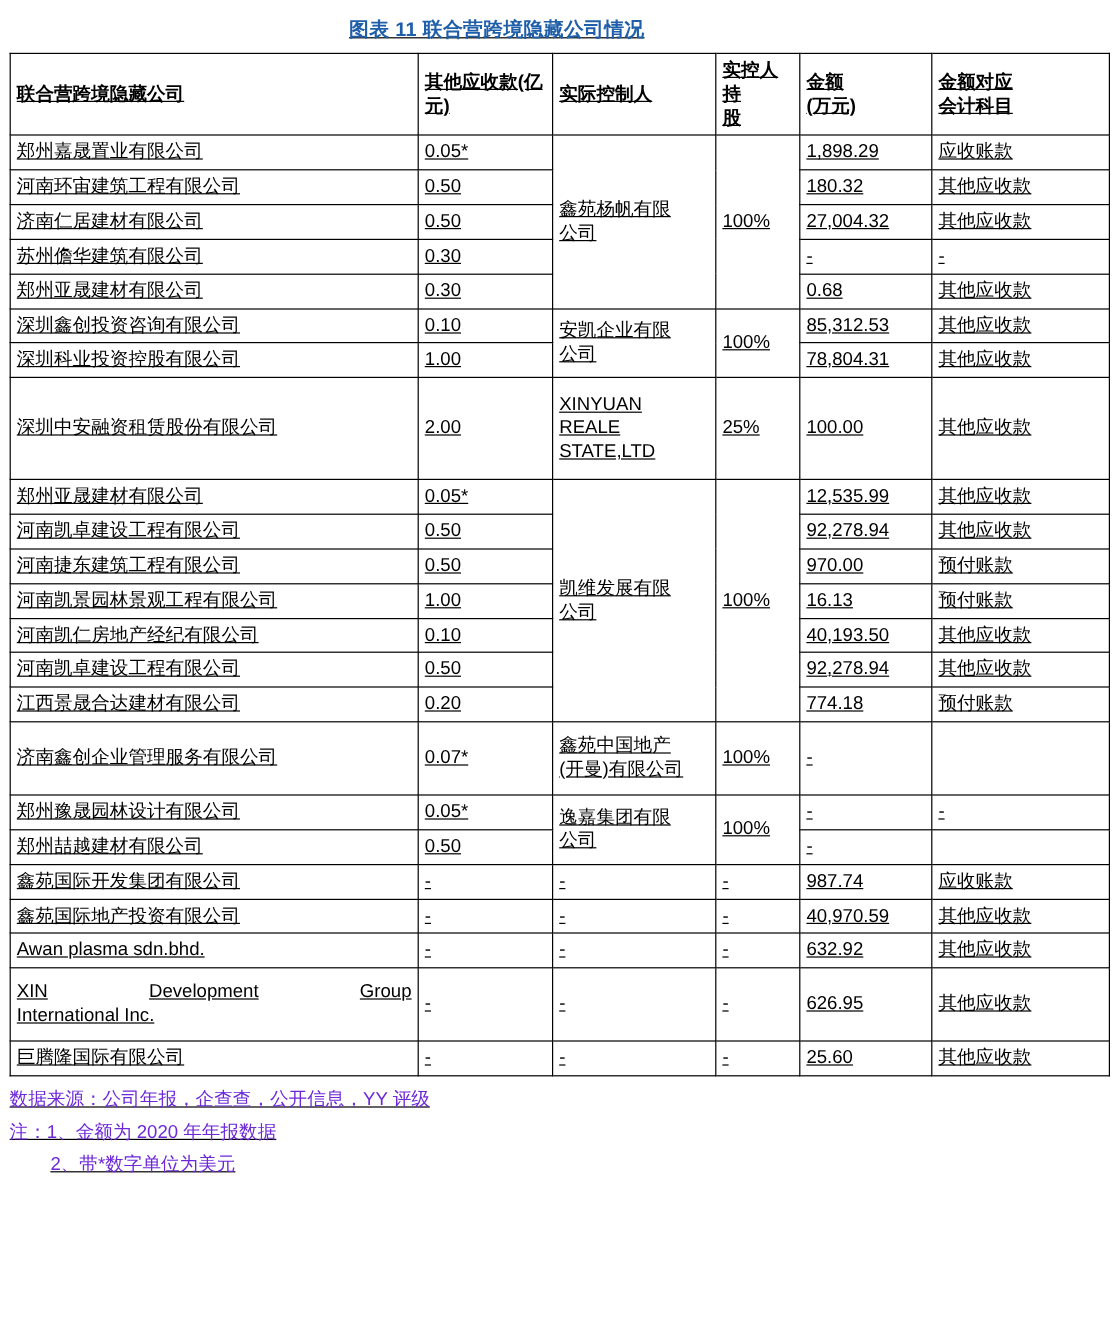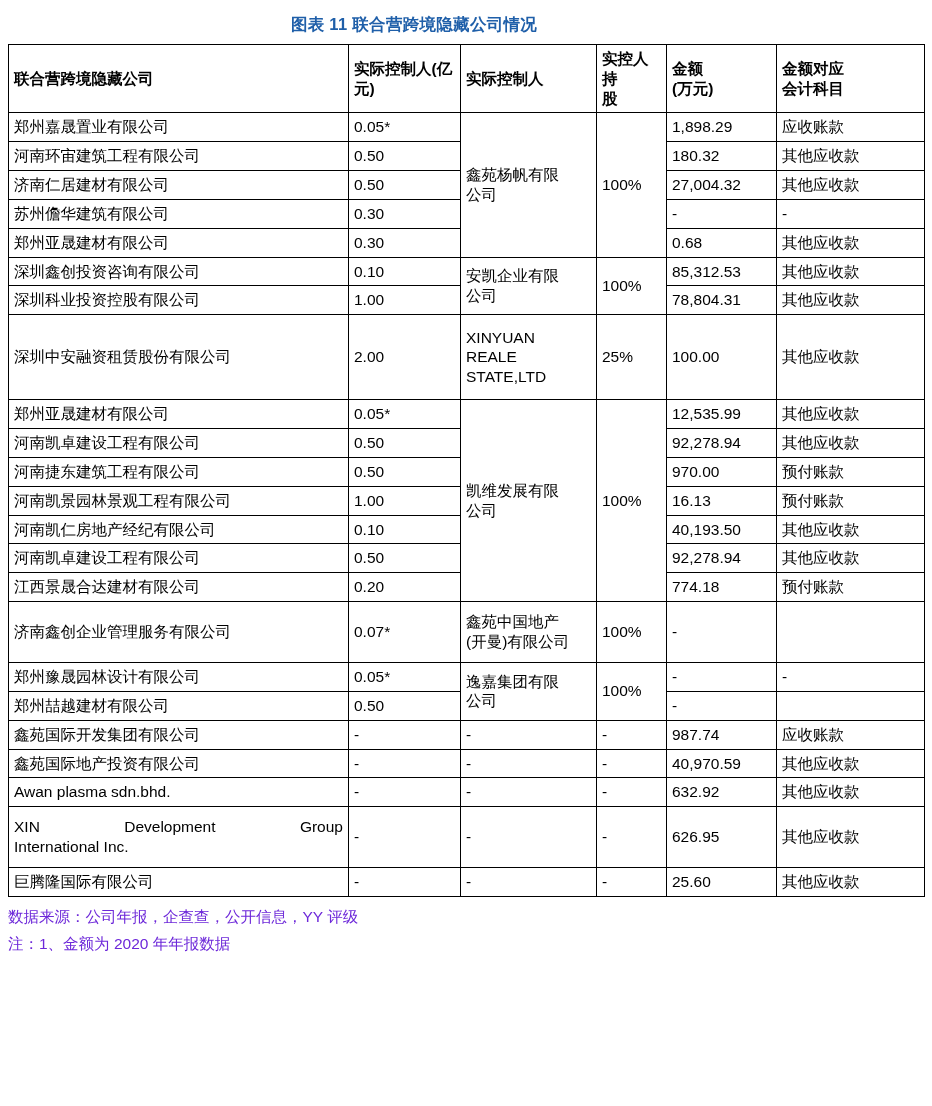--- a/index.html
+++ b/index.html
@@ -10,20 +10,21 @@
   body {
     width: 932px;
     min-height: 1106px;
     font-family: "Liberation Sans", sans-serif;
     color: #000000;
   }
   .page {
     width: 828px;
     box-sizing: border-box;
     padding: 10px 8px 0 8px;
+    text-decoration: underline;
   }
   .doc-title {
     text-align: center;
     color: #1f5fa9;
     font-weight: bold;
     font-size: 16.5px;
     letter-spacing: 0.3px;
     margin: 4px 0 8px 0;
   }
   table.data-table {
@@ -95,21 +96,21 @@
         <col class="col-d">
         <col class="col-e">
         <col class="col-f">
     </colgroup>
     <thead>
       <tr>
         <th>
           <div>联合营跨境隐藏公司</div>
         </th>
         <th>
-          <div>实际控制人(亿</div>
+          <div>其他应收款(亿</div>
           <div>元)</div>
         </th>
         <th>
           <div>实际控制人</div>
         </th>
         <th>
           <div>实控人 持</div>
           <div>股</div>
         </th>
         <th>
@@ -316,15 +317,16 @@
         <td class="amt-cell">25.60</td>
         <td class="subj-cell">其他应收款</td>
       </tr>
 
     </tbody>
   </table>
 
   <div class="notes">
     <div>数据来源：公司年报，企查查，公开信息，YY 评级</div>
     <div>注：1、金额为 2020 年年报数据</div>
+    <div class="note-indent">2、带*数字单位为美元</div>
   </div>
 
 </div>
 
 </body></html>

